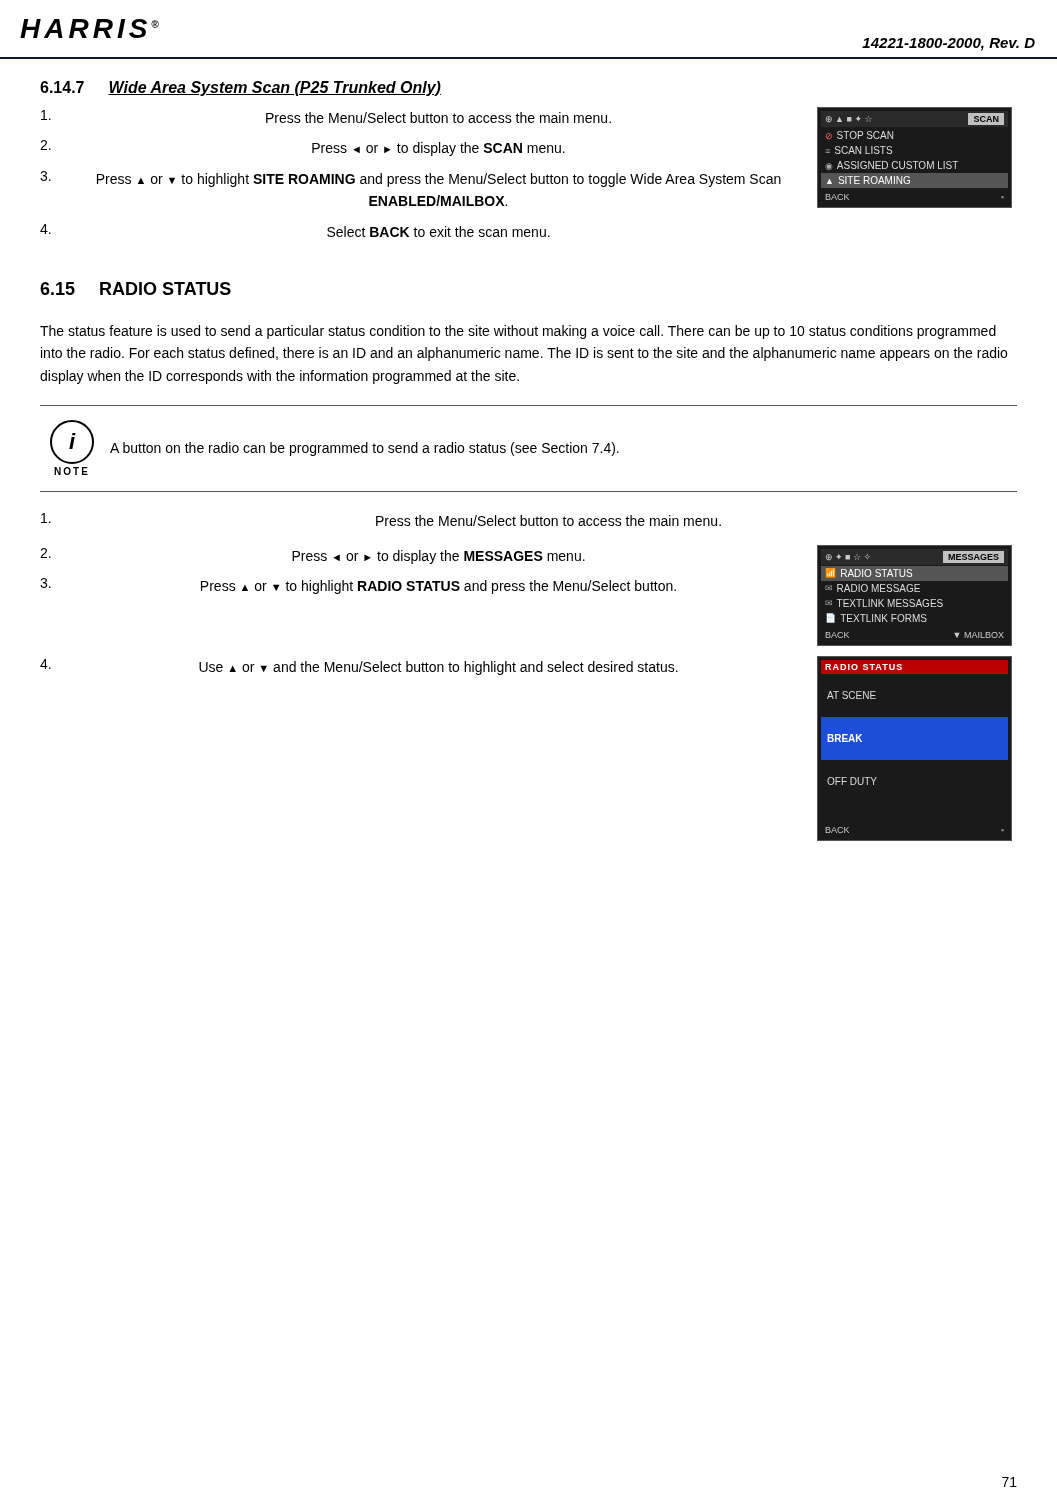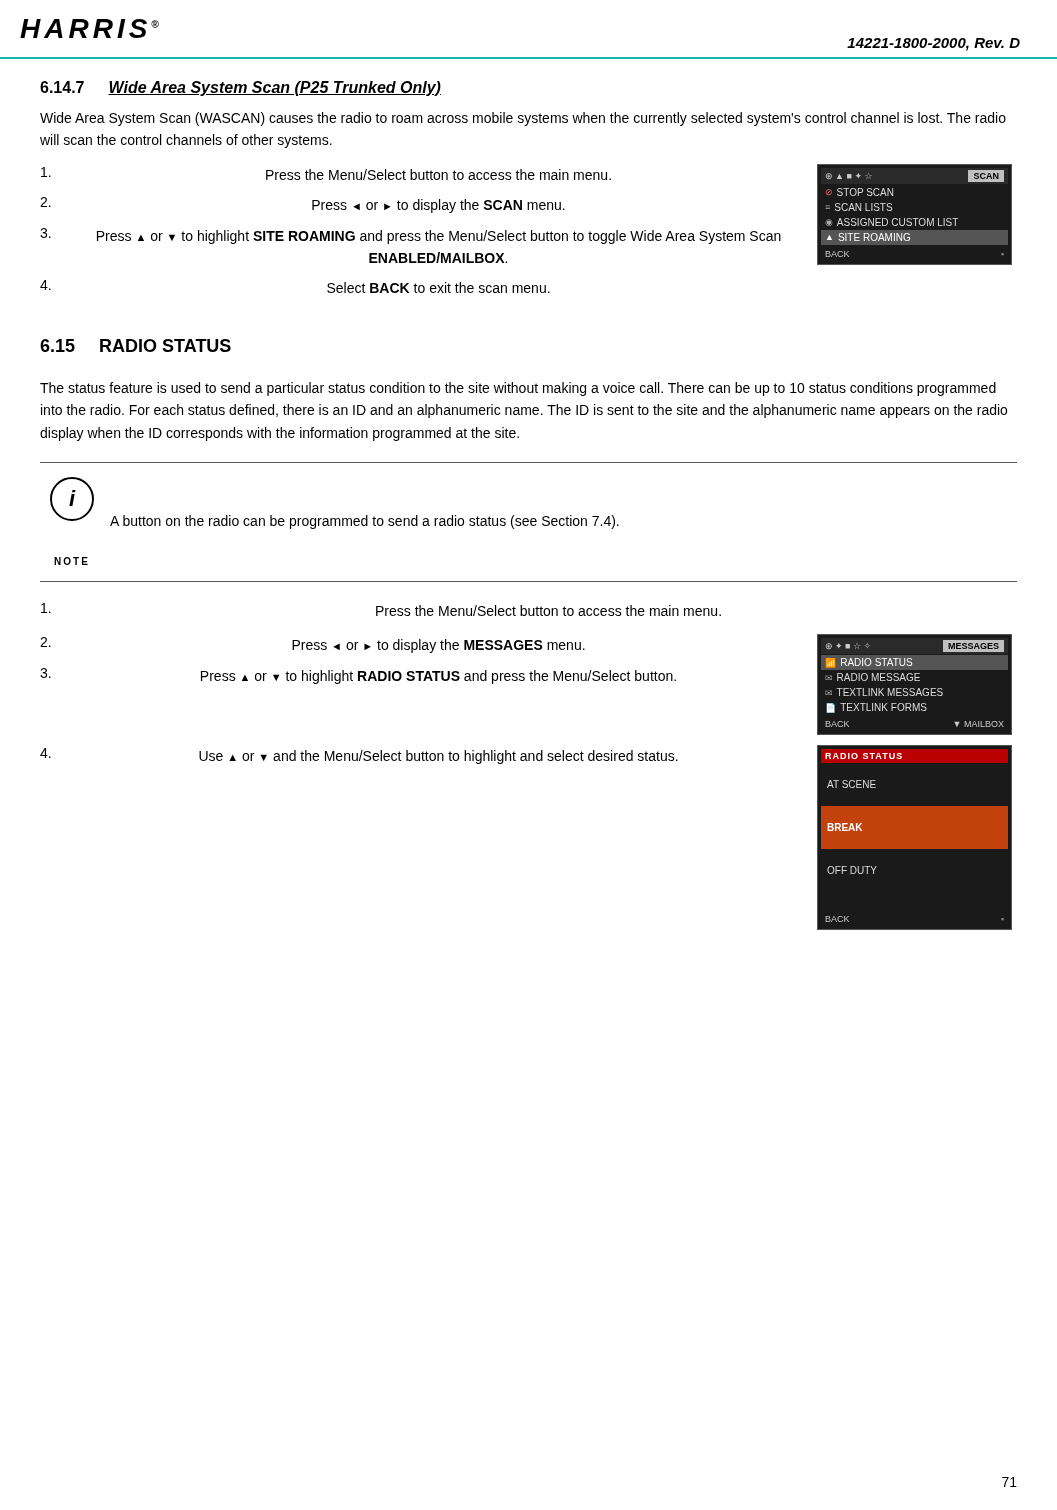--- a/index.html
+++ b/index.html
@@ -9,22 +9,22 @@
       background: #fff;
       color: #000;
       width: 1057px;
       min-height: 1510px;
       position: relative;
     }
     .header {
       display: flex;
       justify-content: space-between;
       align-items: center;
-      border-bottom: 2px solid #14b8a6;
-      padding: 6px 37px 6px 20px;
+      border-bottom: 2px solid #0f172a;
+      padding: 6px 22px 6px 20px;
     }
     .logo {
       display: flex;
       align-items: center;
     }
     .logo-text {
       font-size: 28px;
       font-weight: 900;
       letter-spacing: 4px;
       font-style: italic;
@@ -171,21 +171,20 @@
       justify-content: center;
       font-size: 22px;
       font-weight: bold;
       font-style: italic;
       color: #000;
     }
     .note-label {
       font-size: 10px;
       font-weight: bold;
       letter-spacing: 2px;
-      margin-top: 33px;
     }
     .note-text {
       font-size: 14px;
       line-height: 1.5;
       flex: 1;
     }
     .big-section-title {
       font-size: 18px;
       font-weight: bold;
       margin-bottom: 10px;
@@ -208,21 +207,21 @@
       font-weight: bold;
       padding: 2px 4px;
       letter-spacing: 1px;
     }
     .status-row {
       padding: 16px 6px;
       font-size: 10px;
       color: #ddd;
     }
     .status-row.selected {
-      background: #c2410c;
+      background: #1d4ed8;
       color: #fff;
       font-weight: bold;
     }
     .inline-arrow {
       font-size: 11px;
     }
     b { font-weight: bold; }
   </style>
 </head>
 <body>
@@ -234,21 +233,20 @@
   <div class="doc-id">14221-1800-2000, Rev. D</div>
 </div>
 
 <div class="content">
 
   <div class="section-header">
     <span class="section-number">6.14.7</span>
     <span class="section-title">Wide Area System Scan (P25 Trunked Only)</span>
   </div>
 
-  <p class="body-text">Wide Area System Scan (WASCAN) causes the radio to roam across mobile systems when the currently selected system's control channel is lost. The radio will scan the control channels of other systems.</p>
 
   <div class="row-with-image">
     <div class="list-items-col">
       <ol class="numbered-list">
         <li>
           <span class="list-num">1.</span>
           <span class="list-content">Press the Menu/Select button to access the main menu.</span>
         </li>
         <li>
           <span class="list-num">2.</span>

